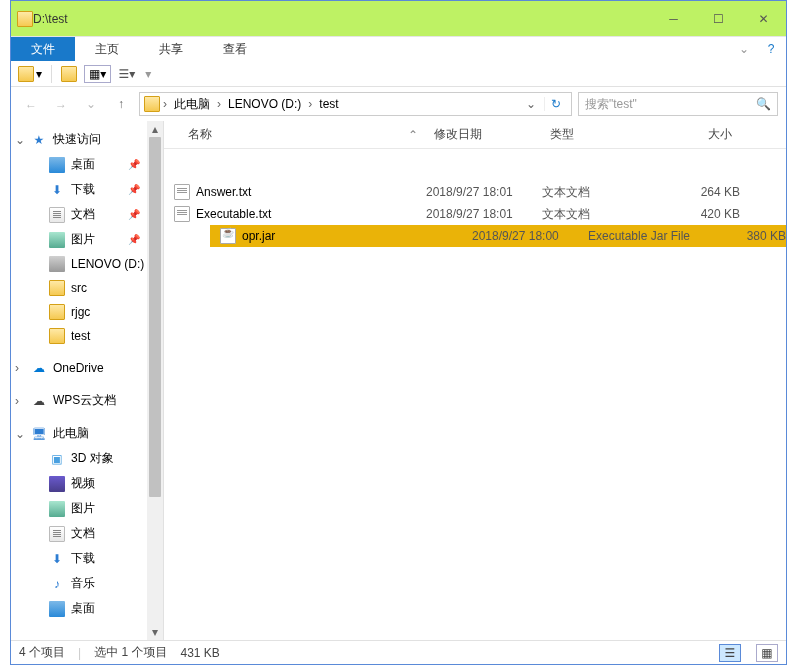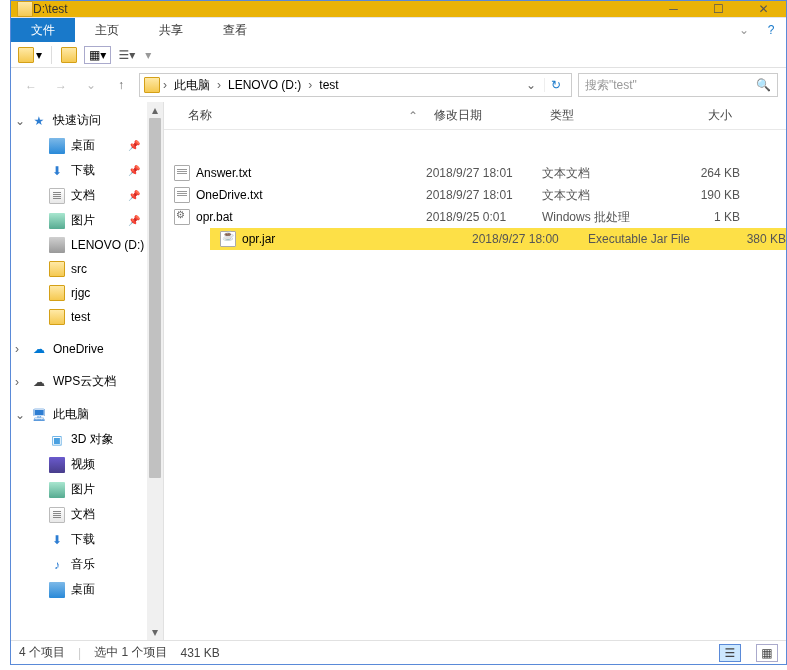--- a/index.html
+++ b/index.html
@@ -1,20 +1,20 @@
 <!DOCTYPE html>
 <html><head>
 <meta charset="utf-8">
 <style>
 * { box-sizing: border-box; margin: 0; padding: 0; font-family: "Microsoft YaHei", "Segoe UI", sans-serif; font-size: 12px; }
 body { background: #fff; width: 787px; height: 670px; overflow: hidden; position: relative; }
 .window { width: 777px; height: 665px; margin-left: 10px; border: 1px solid #5a8ad8; background: #fff; display: flex; flex-direction: column; }
 
 
-.titlebar { height: 17px; background: #eab308; display: flex; align-items: center; padding-left: 6px; border-bottom: 1px solid #e5e5e5; }
+.titlebar { height: 36px; background: #bef264; display: flex; align-items: center; padding-left: 6px; border-bottom: 1px solid #e5e5e5; }
 .titlebar .title { flex: 1; color: #333; }
 .titlebar .winbtn { width: 45px; height: 28px; display: flex; align-items: center; justify-content: center; color: #555; }
 
 
 .ribbon { height: 24px; display: flex; align-items: stretch; }
 .ribbon .tab { padding: 0 20px; display: flex; align-items: center; color: #333; }
 .ribbon .tab.file { background: #1979ca; color: #fff; }
 .ribbon .spacer { flex: 1; }
 .ribbon .help { width: 30px; display: flex; align-items: center; justify-content: center; color: #1979ca; }
 .ribbon .expand { width: 24px; display: flex; align-items: center; justify-content: center; color: #999; }
@@ -55,21 +55,21 @@
 
 
 .filearea { flex: 1; display: flex; flex-direction: column; gap: 32px; }
 .cols { height: 28px; display: flex; align-items: center; border-bottom: 1px solid #e8e8e8; color: #444; }
 .cols .col { padding: 0 8px; }
 .cols .col.name { width: 262px; padding-left: 24px; display:flex; align-items:center; gap:4px;}
 .cols .col.date { width: 116px; }
 .cols .col.type { width: 118px; }
 .cols .col.size { width: 80px; text-align: right; }
 .filerow { height: 22px; display: flex; align-items: center; }
-.filerow.selected { background: #fde047; margin-left: 46px; }
+.filerow.selected { background: #eab308; margin-left: 46px; }
 .filerow .cell { padding: 0 0; }
 .filerow .cell.name { width: 262px; padding-left: 10px; display: flex; align-items: center; gap: 6px; }
 .filerow .cell.date { width: 116px; color: #555; }
 .filerow .cell.type { width: 118px; color: #555; }
 .filerow .cell.size { width: 80px; text-align: right; color: #555; }
 
 
 .status { height: 24px; border-top: 1px solid #e1e1e1; display: flex; align-items: center; padding: 0 8px; gap: 13px; color: #444; }
 .status .spacer { flex: 1; }
 .status .viewbtn { width: 22px; height: 18px; border: 1px solid #aac; display: flex; align-items: center; justify-content: center; margin-left: 2px; }
@@ -273,34 +273,25 @@
               <span class="ico ico-txt"></span>
               <span>Answer.txt</span>
             </div>
             <div class="cell date">2018/9/27 18:01</div>
             <div class="cell type">文本文档</div>
             <div class="cell size">264 KB</div>
           </div>
           <div class="filerow">
             <div class="cell name">
               <span class="ico ico-txt"></span>
-              <span>OneDrive.txt</span>
+              <span>Executable.txt</span>
             </div>
             <div class="cell date">2018/9/27 18:01</div>
             <div class="cell type">文本文档</div>
-            <div class="cell size">190 KB</div>
-          </div>
-          <div class="filerow">
-            <div class="cell name">
-              <span class="ico ico-bat"></span>
-              <span>opr.bat</span>
-            </div>
-            <div class="cell date">2018/9/25 0:01</div>
-            <div class="cell type">Windows 批处理</div>
-            <div class="cell size">1 KB</div>
+            <div class="cell size">420 KB</div>
           </div>
           <div class="filerow selected">
             <div class="cell name">
               <span class="ico ico-jar"></span>
               <span>opr.jar</span>
             </div>
             <div class="cell date">2018/9/27 18:00</div>
             <div class="cell type">Executable Jar File</div>
             <div class="cell size">380 KB</div>
           </div>

